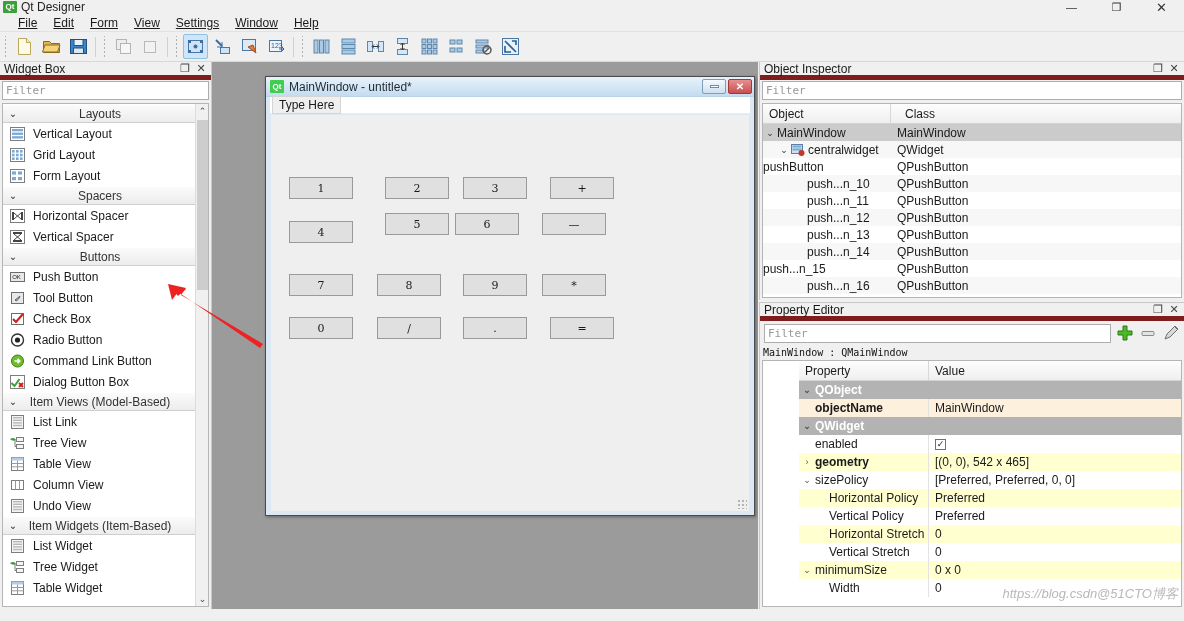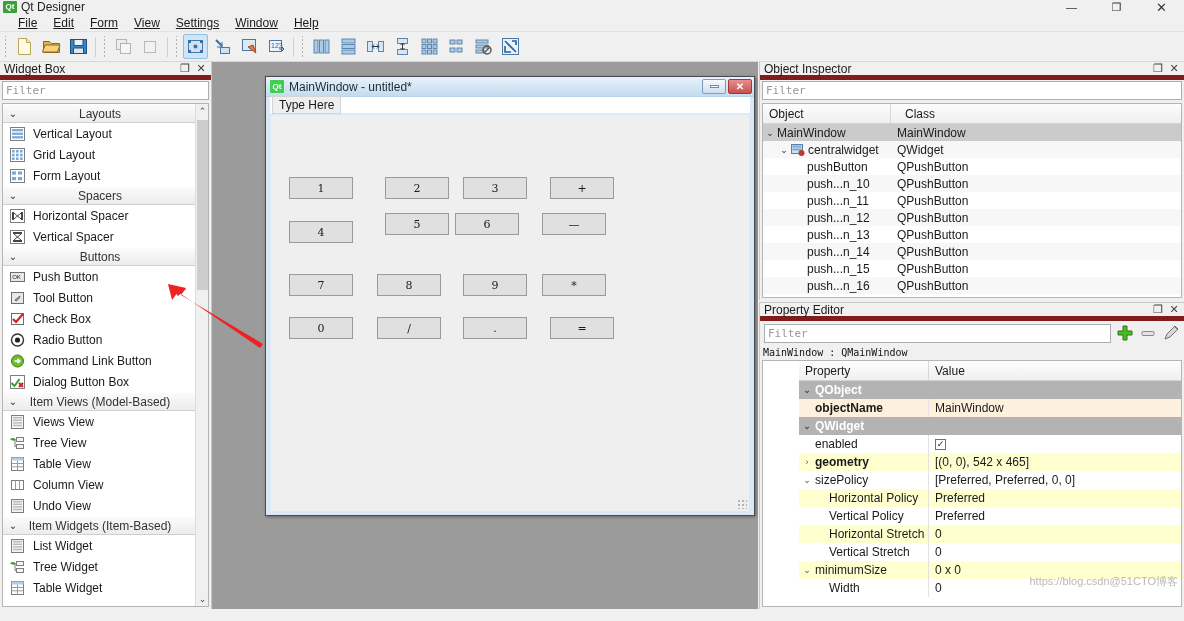--- a/index.html
+++ b/index.html
@@ -227,22 +227,22 @@
   .p-indent { width: 16px; flex: none; }
   .chk { width: 11px; height: 11px; border: 1px solid #707070; background: #fff;
          display: inline-flex; align-items: center; justify-content: center;
          font-size: 9px; color: #222; line-height: 1; }
   .bold { font-weight: bold; }
 
   
   #annot-arrow { position: absolute; left: 148px; top: 282px; pointer-events: none; }
 
   .watermark {
-    position: absolute; right: 6px; bottom: 20px; font-size: 11px;
-    color: rgba(160,160,160,.75); white-space: nowrap;
+    position: absolute; right: 6px; bottom: 6px; font-size: 13px;
+    color: rgba(160,160,160,.75); white-space: nowrap; font-style: italic;
   }
 </style>
 </head>
 <body>
 
 <div id="app">
 
   <div class="titlebar">
     <div class="tb-icon">Qt</div>
     <div class="tb-title">Qt Designer</div>
@@ -568,21 +568,21 @@
             <svg width="15" height="14" viewBox="0 0 15 14">
                 <rect x="1.5" y="0.5" width="12" height="13" fill="#f4f4f4" stroke="#7d7d7d"></rect>
                 <g fill="#b9b9b9">
                   <rect x="3" y="2" width="9" height="1.4"></rect>
                   <rect x="3" y="4.6" width="9" height="1.4"></rect>
                   <rect x="3" y="7.2" width="9" height="1.4"></rect>
                   <rect x="3" y="9.8" width="9" height="1.4"></rect>
                 </g>
               </svg>
           </span>
-          <span>Views View</span>
+          <span>List Link</span>
         </div>
         <div class="wb-item">
           <span class="wb-ico">
             <svg width="15" height="14" viewBox="0 0 15 14">
                 <path d="M0 3c3-2 5-1 6 1-2 1-4 1-6-1z" fill="#3c9c3c"></path>
                 <rect x="6.5" y="1.5" width="7" height="4" fill="#f4f4f4" stroke="#7d7d7d"></rect>
                 <rect x="6.5" y="8.5" width="7" height="4" fill="#f4f4f4" stroke="#7d7d7d"></rect>
                 <path d="M5 3.5v7h1.5" stroke="#7d7d7d" fill="none"></path>
               </svg>
           </span>
@@ -753,21 +753,21 @@
                 <circle cx="10.5" cy="9" r="3" fill="#c0392b"></circle>
               </svg>
           </span>
           <span>centralwidget</span>
         </div>
         <div class="tcol2">QWidget</div>
       </div>
 
       <div class="trow">
         <div class="tcol1">
-            <span style="padding-left:44px">pushButton</span>
+            <span style="">pushButton</span>
           </div>
         <div class="tcol2">QPushButton</div>
       </div>
       <div class="trow alt">
         <div class="tcol1">
             <span style="padding-left:44px">push...n_10</span>
           </div>
         <div class="tcol2">QPushButton</div>
       </div>
       <div class="trow">
@@ -789,21 +789,21 @@
         <div class="tcol2">QPushButton</div>
       </div>
       <div class="trow alt">
         <div class="tcol1">
             <span style="padding-left:44px">push...n_14</span>
           </div>
         <div class="tcol2">QPushButton</div>
       </div>
       <div class="trow">
         <div class="tcol1">
-            <span style="padding-left:44px">push...n_15</span>
+            <span style="">push...n_15</span>
           </div>
         <div class="tcol2">QPushButton</div>
       </div>
       <div class="trow alt">
         <div class="tcol1">
             <span style="padding-left:44px">push...n_16</span>
           </div>
         <div class="tcol2">QPushButton</div>
       </div>
     </div>

